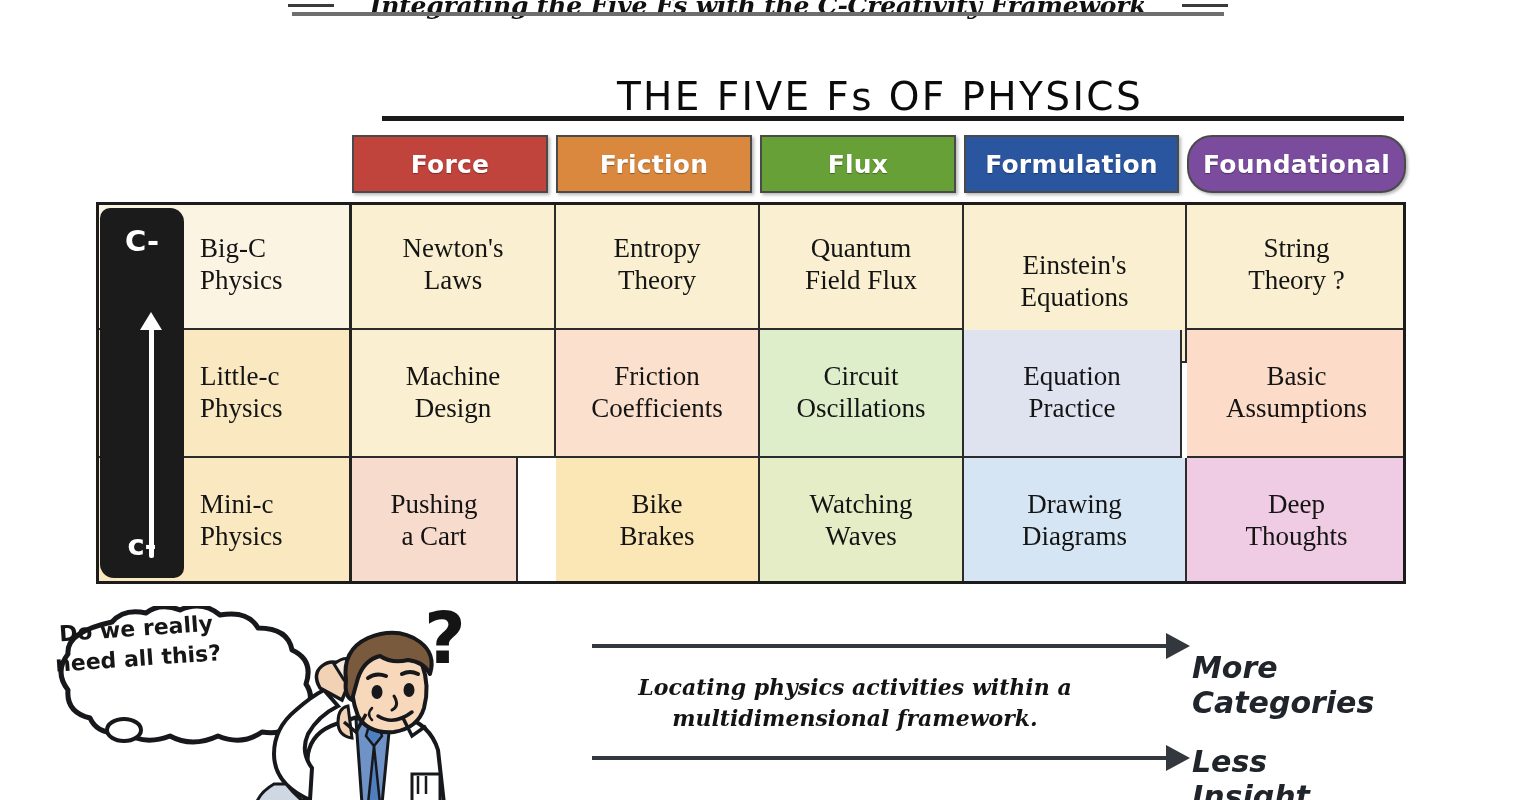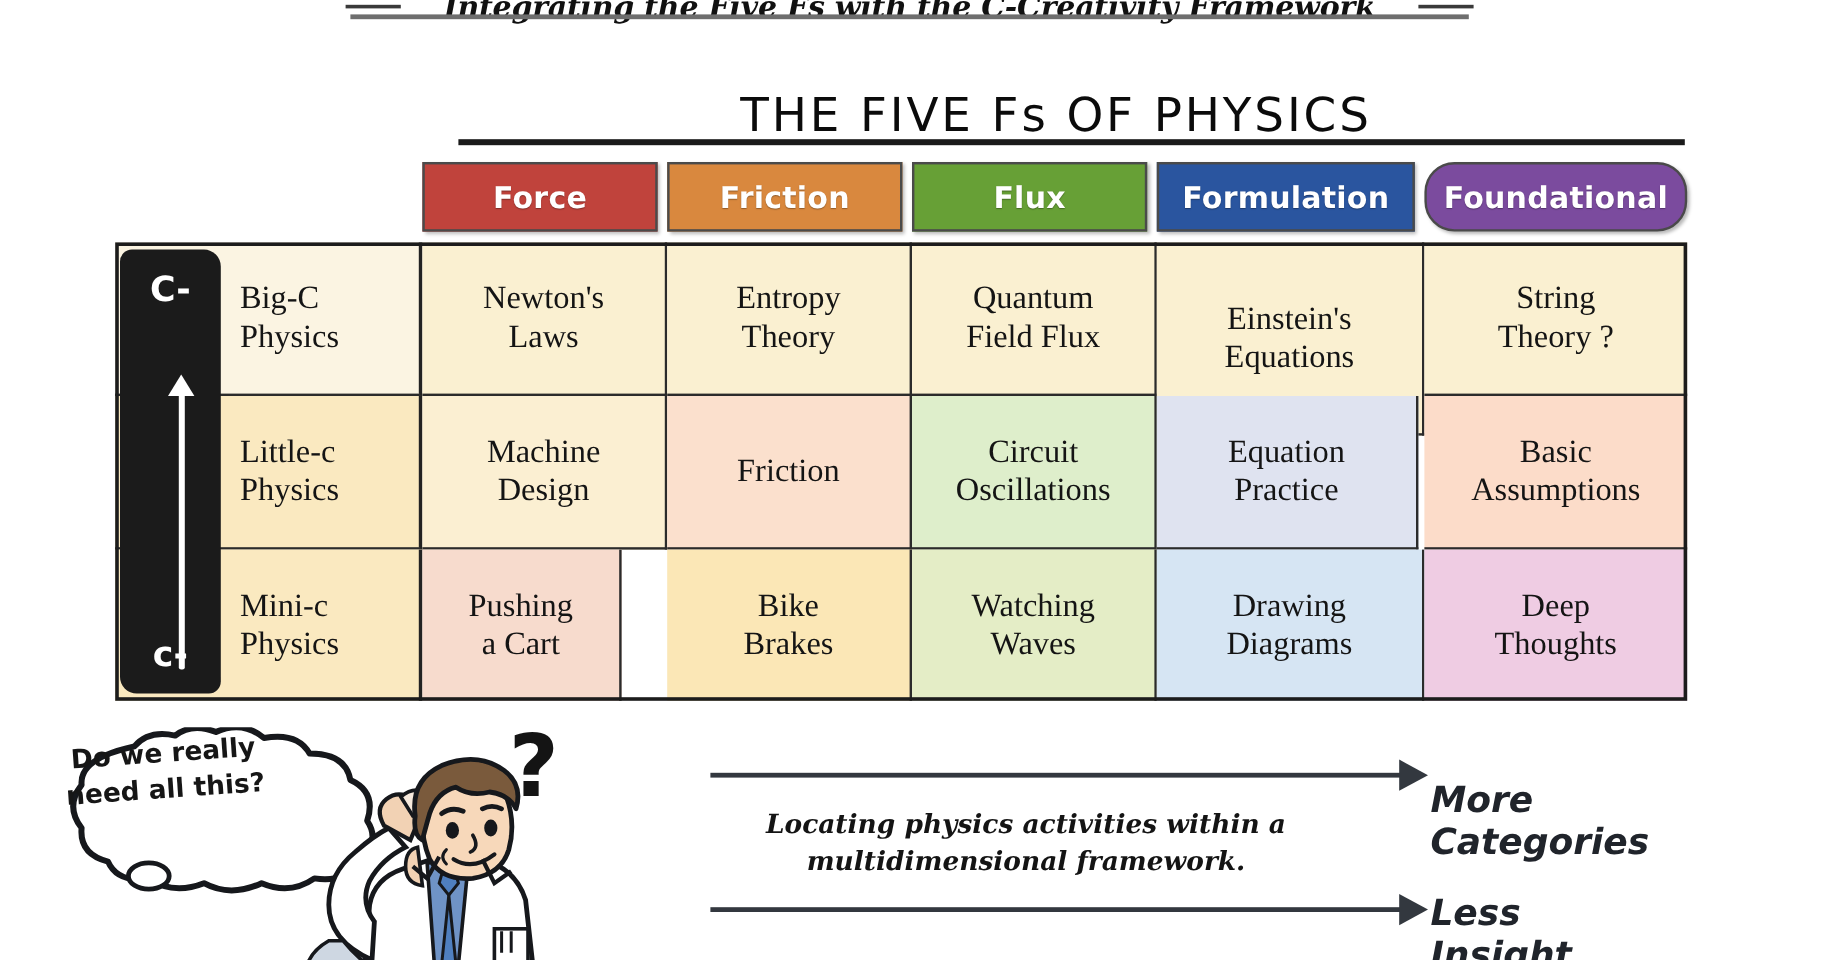--- a/index.html
+++ b/index.html
@@ -213,20 +213,21 @@
         <div class="cell labelcell" style="left: 0px; top: 128px; width: 256px; height: 128px; background: rgb(250, 233, 192); padding-left: 104px;">
           <span class="l1">Little-c</span>
           <span class="l2">Physics</span>
         </div>
         <div class="cell" style="left: 256px; top: 128px; width: 204px; height: 128px; background: rgb(251, 239, 210);">
           <span class="l1">Machine</span>
           <span class="l2">Design</span>
         </div>
         <div class="cell" style="left: 460px; top: 128px; width: 204px; height: 128px; background: rgb(251, 224, 205);">
           <span class="l1">Friction</span>
+          <span class="l2">Coefficients</span>
         </div>
         <div class="cell" style="left: 664px; top: 128px; width: 204px; height: 128px; background: rgb(222, 238, 203);">
           <span class="l1">Circuit</span>
           <span class="l2">Oscillations</span>
         </div>
         <div class="cell" style="left: 868px; top: 128px; width: 218px; height: 128px; background: rgb(223, 227, 240);">
           <span class="l1">Equation</span>
           <span class="l2">Practice</span>
         </div>
         <div class="cell norightborder" style="left: 1091px; top: 128px; width: 219px; height: 128px; background: rgb(252, 220, 201);">

